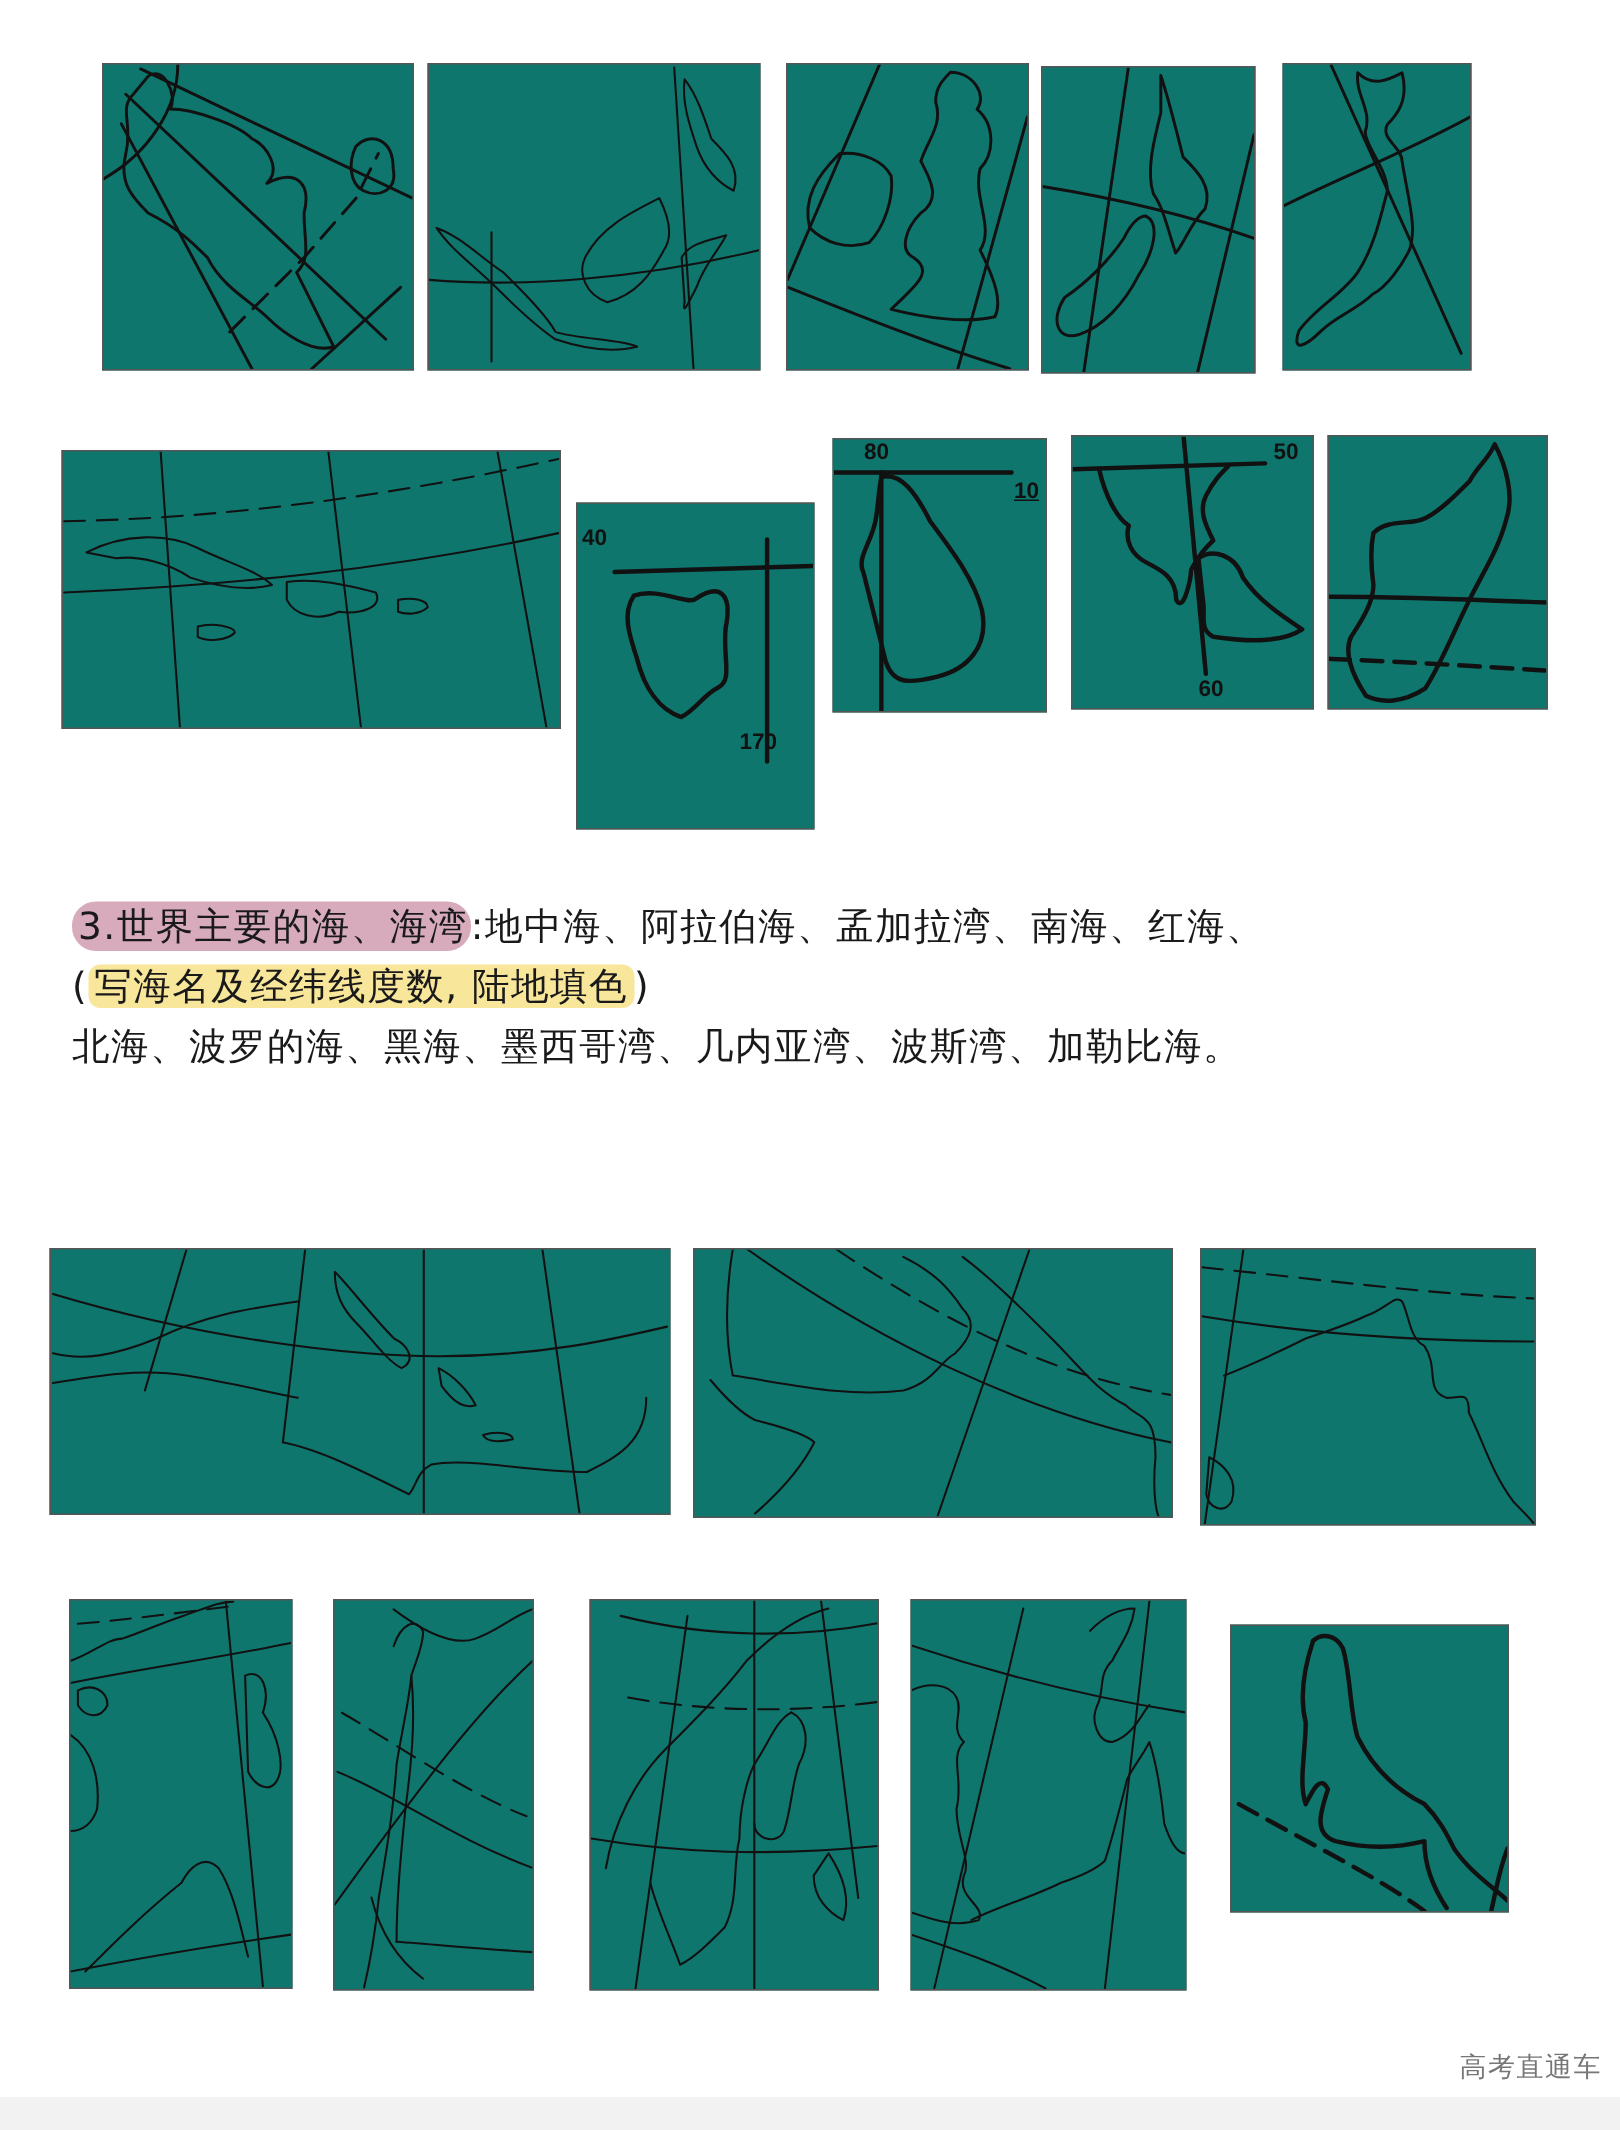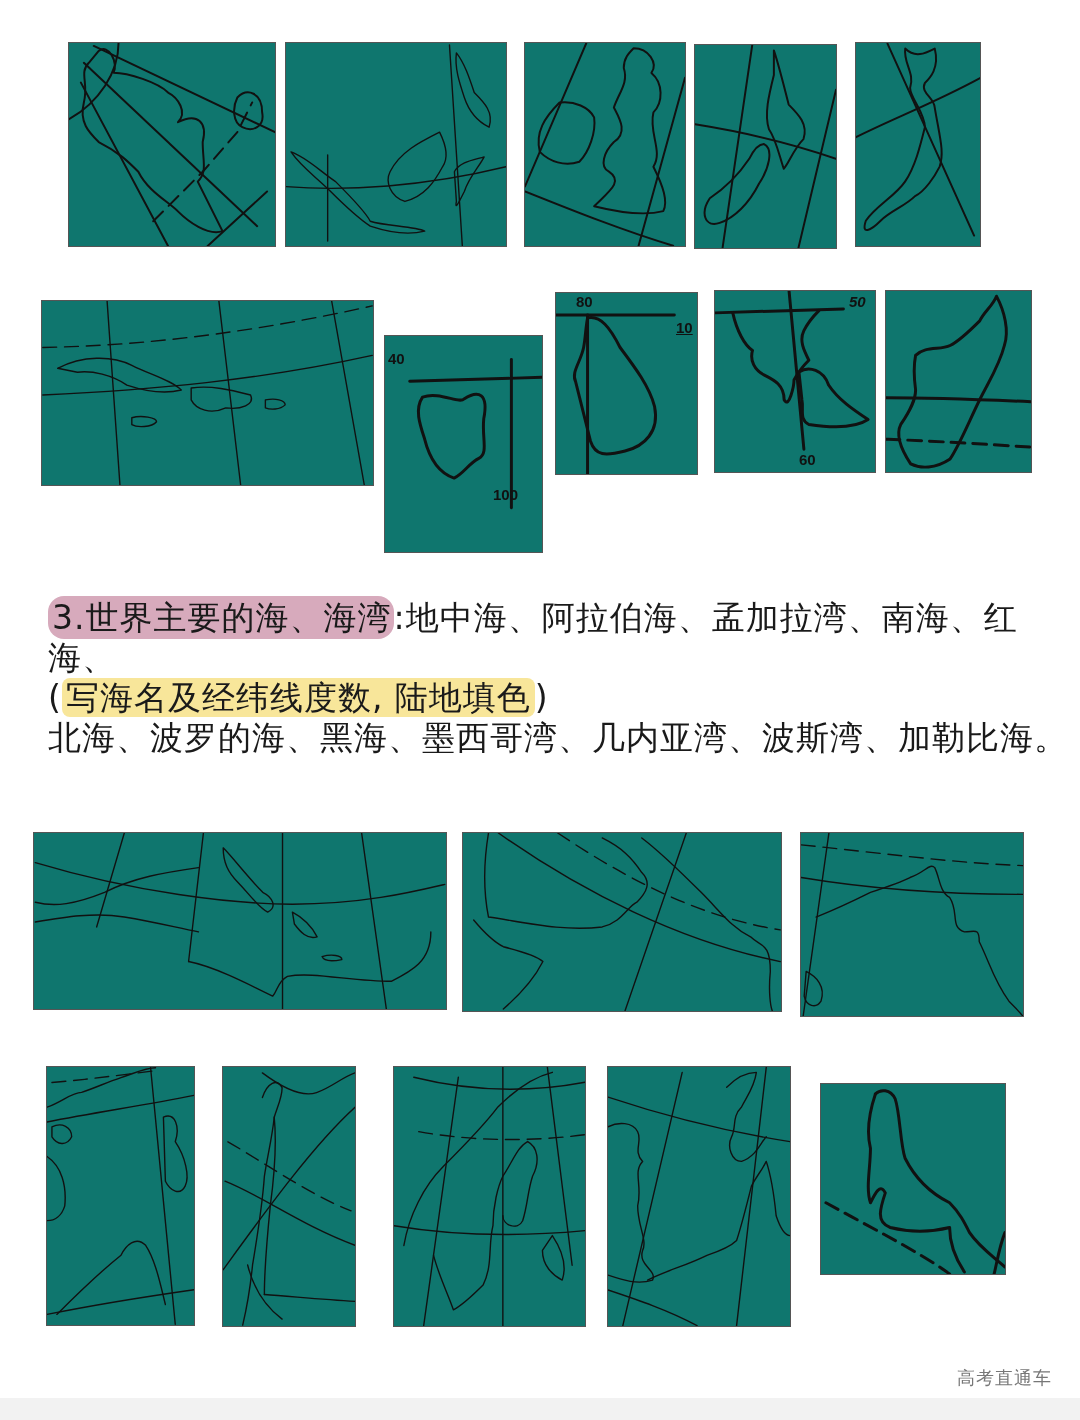--- a/index.html
+++ b/index.html
@@ -4,25 +4,25 @@
 <style>
   html,body{margin:0;padding:0;}
   body{width:1080px;height:1420px;background:#ffffff;position:relative;overflow:hidden;font-family:"DejaVu Sans",sans-serif;}
   .map{position:absolute;border:1.5px solid #555;background:#0f766e;box-sizing:border-box;overflow:hidden;}
   .map svg{position:absolute;left:0;top:0;width:100%;height:100%;}
   .map svg path,.map svg line,.map svg polyline,.map svg ellipse,.map svg circle{fill:none;stroke:#111;stroke-width:2;stroke-linejoin:round;stroke-linecap:round;}
   .map svg .thin{stroke-width:1.4;}
   .map svg .dash{stroke-dasharray:14 8;}
   .map svg .bold{stroke-width:3;}
   .lbl{position:absolute;font-family:"Liberation Sans",sans-serif;font-size:15px;color:#111;font-weight:bold;}
-  .text-block{position:absolute;left:48px;top:598px;width:1020px;font-family:"DejaVu Sans",sans-serif;font-size:33px;color:#1a1a1a;line-height:40px;letter-spacing:1px;}
+  .text-block{position:absolute;left:48px;top:598px;width:1020px;font-family:"DejaVu Sans",sans-serif;font-size:25px;color:#1a1a1a;line-height:40px;letter-spacing:1px;}
   .hl-pink{background:#d7aabc;border-radius:16px;padding:2px 2px 2px 4px;}
   .hl-yellow{background:#f8e69a;border-radius:8px;padding:0 4px;}
   .footer-bar{position:absolute;left:0;top:1398px;width:1080px;height:22px;background:#f2f2f2;}
-  .watermark{position:absolute;right:28px;top:1366px;font-family:"DejaVu Sans",sans-serif;font-size:18px;color:#777;letter-spacing:1px;}
+  .watermark{position:absolute;right:12px;top:1366px;font-family:"DejaVu Sans",sans-serif;font-size:18px;color:#777;letter-spacing:1px;}
 </style>
 </head>
 <body>
 
 <div class="map" style="left:68px;top:42px;width:208px;height:205px;">
   <svg viewBox="0 0 208 205">
     <path d="M0,77 C30,60 50,30 50,0"></path>
     <line x1="12" y1="40" x2="100" y2="205"></line>
     <line x1="15" y1="20" x2="190" y2="185"></line>
     <line x1="25" y1="3" x2="208" y2="90"></line>
@@ -87,41 +87,41 @@
   </svg>
 </div>
 
 <div class="map" style="left:384px;top:302px;width:159px;height:218px;margin-top:33px;">
   <svg viewBox="0 0 159 171">
     <line class="bold" x1="25" y1="22" x2="159" y2="18"></line>
     <line class="bold" x1="128" y1="0" x2="128" y2="150"></line>
     <path class="bold" d="M38,38 C55,32 75,45 80,40 C95,30 105,35 100,60 C98,80 105,95 95,100 C85,105 80,115 70,120 C55,115 45,100 40,80 C35,65 30,50 38,38 Z"></path>
   </svg>
   <span class="lbl" style="left:3px;top:14px;">40</span>
-  <span class="lbl" style="left:108px;top:150px;">100</span>
+  <span class="lbl" style="left:108px;top:150px;">170</span>
 </div>
 
 <div class="map" style="left:555px;top:292px;width:143px;height:183px;">
   <svg viewBox="0 0 143 183">
     <line class="bold" x1="0" y1="22" x2="120" y2="22"></line>
     <line class="bold" x1="32" y1="22" x2="32" y2="183"></line>
     <path class="bold" d="M32,25 C45,22 55,35 65,55 C80,75 95,95 100,115 C105,140 90,155 70,160 C50,165 40,165 35,150 C30,130 25,110 20,90 C15,80 25,70 28,55 C30,45 30,35 32,25 Z"></path>
   </svg>
   <span class="lbl" style="left:20px;top:0px;">80</span>
   <span class="lbl" style="left:120px;top:26px;text-decoration:underline;">10</span>
 </div>
 
 <div class="map" style="left:714px;top:290px;width:162px;height:183px;">
   <svg viewBox="0 0 162 183">
     <line class="bold" x1="0" y1="22" x2="130" y2="18"></line>
     <line class="bold" x1="75" y1="0" x2="90" y2="160"></line>
     <path class="bold" d="M18,22 C22,40 30,55 38,60 C35,70 40,80 50,85 C60,90 70,95 70,110 C75,120 80,95 80,90 C85,80 90,75 95,70 C90,60 85,50 90,40 C95,30 100,25 105,20"></path>
     <path class="bold" d="M85,82 C95,75 110,80 115,95 C125,110 140,120 155,130 C140,140 115,138 95,135 C85,130 90,120 88,110 Z"></path>
   </svg>
-  <span class="lbl" style="left:134px;top:2px;font-style:italic;">50</span>
+  <span class="lbl" style="left:134px;top:2px;">50</span>
   <span class="lbl" style="left:84px;top:160px;">60</span>
 </div>
 
 <div class="map" style="left:885px;top:290px;width:147px;height:183px;">
   <svg viewBox="0 0 147 183">
     <path class="bold" d="M0,108 C50,108 100,110 147,112"></path>
     <path class="bold dash" d="M0,150 C50,152 100,155 147,158"></path>
     <path class="bold" d="M112,5 C120,20 125,40 120,55 C115,75 105,90 95,110 C85,130 75,155 65,170 C50,180 35,180 25,175 C15,160 10,145 15,135 C25,120 30,110 30,100 C28,85 28,75 30,65 C40,55 55,60 65,55 C75,50 85,40 95,30 C100,20 108,15 112,5 Z"></path>
   </svg>
 </div>

